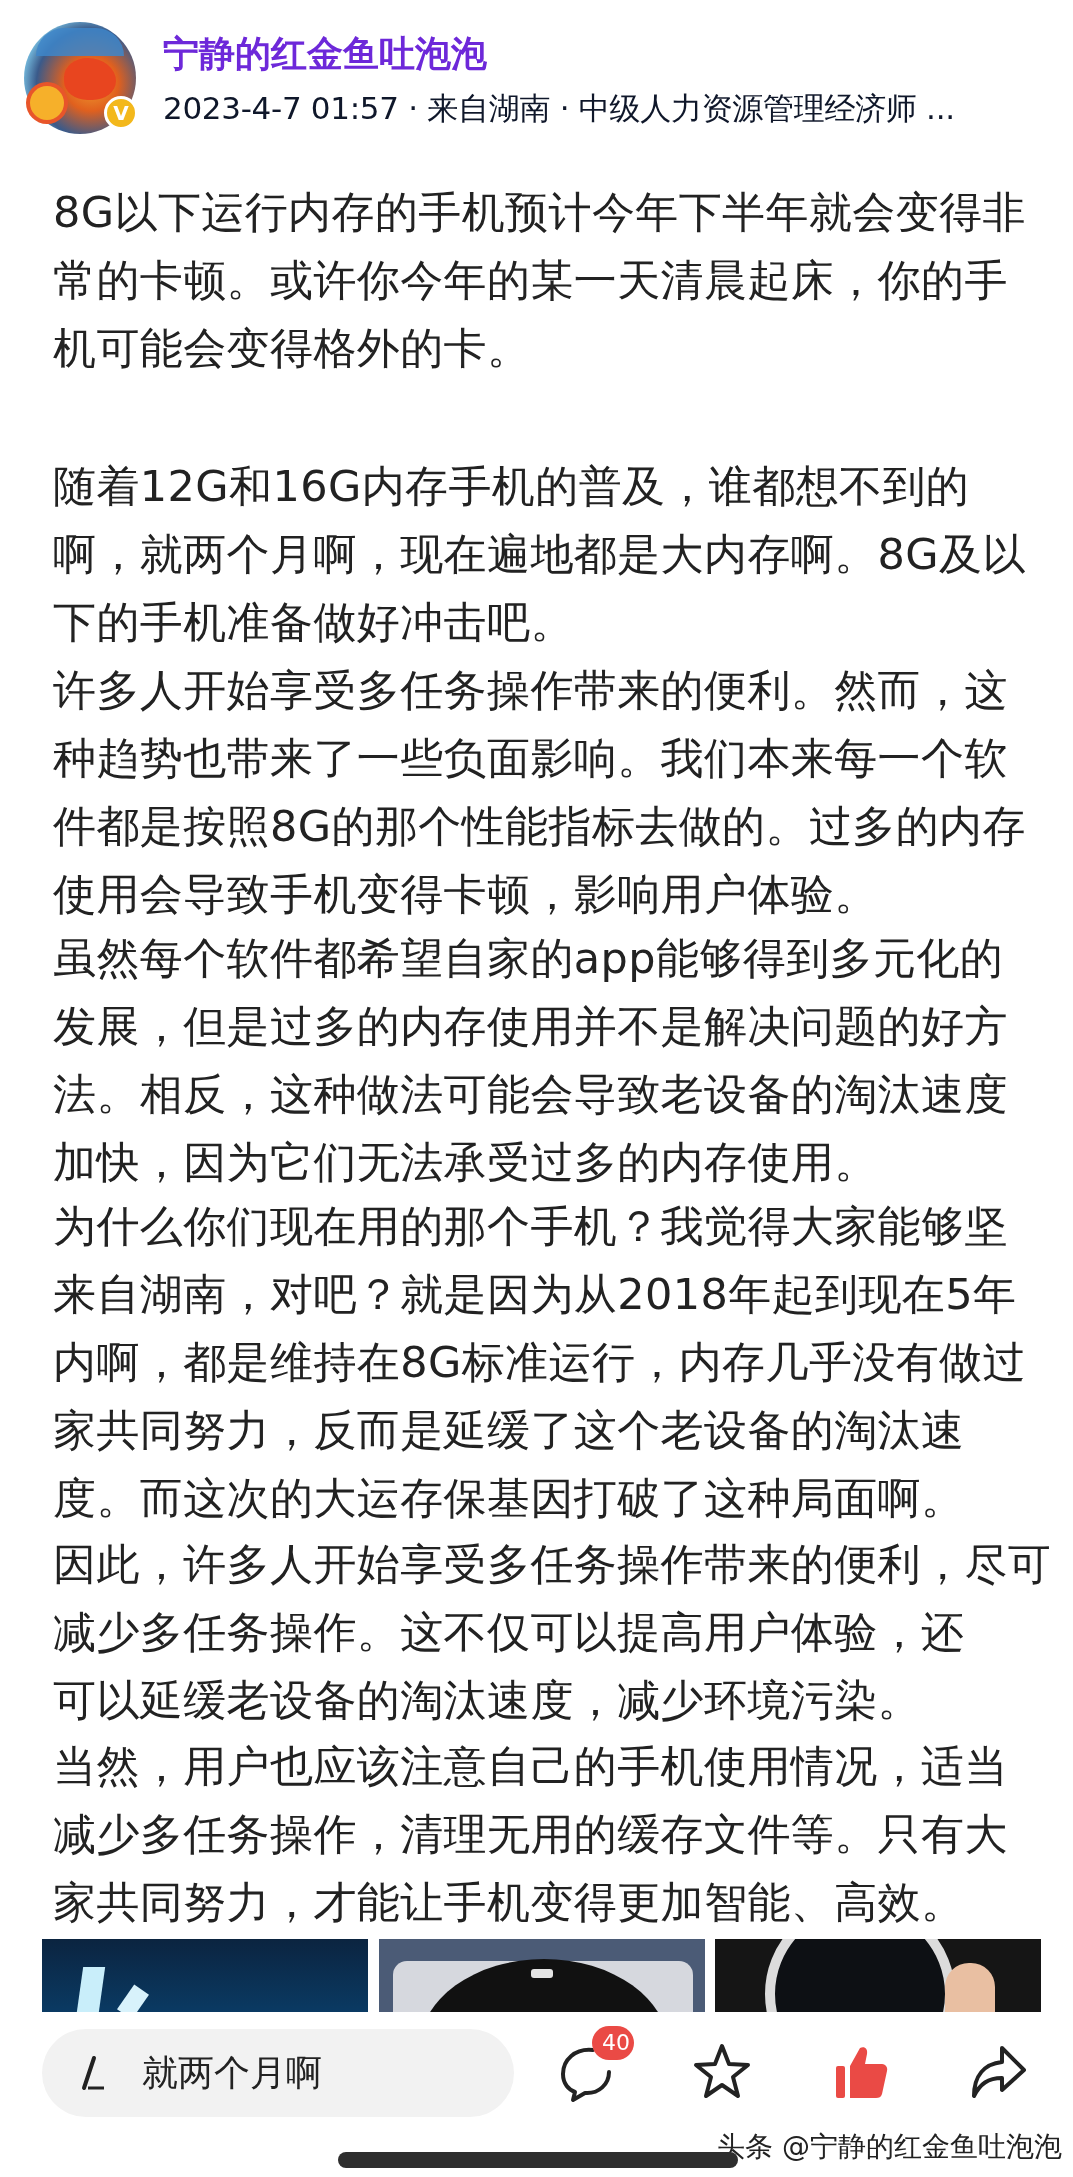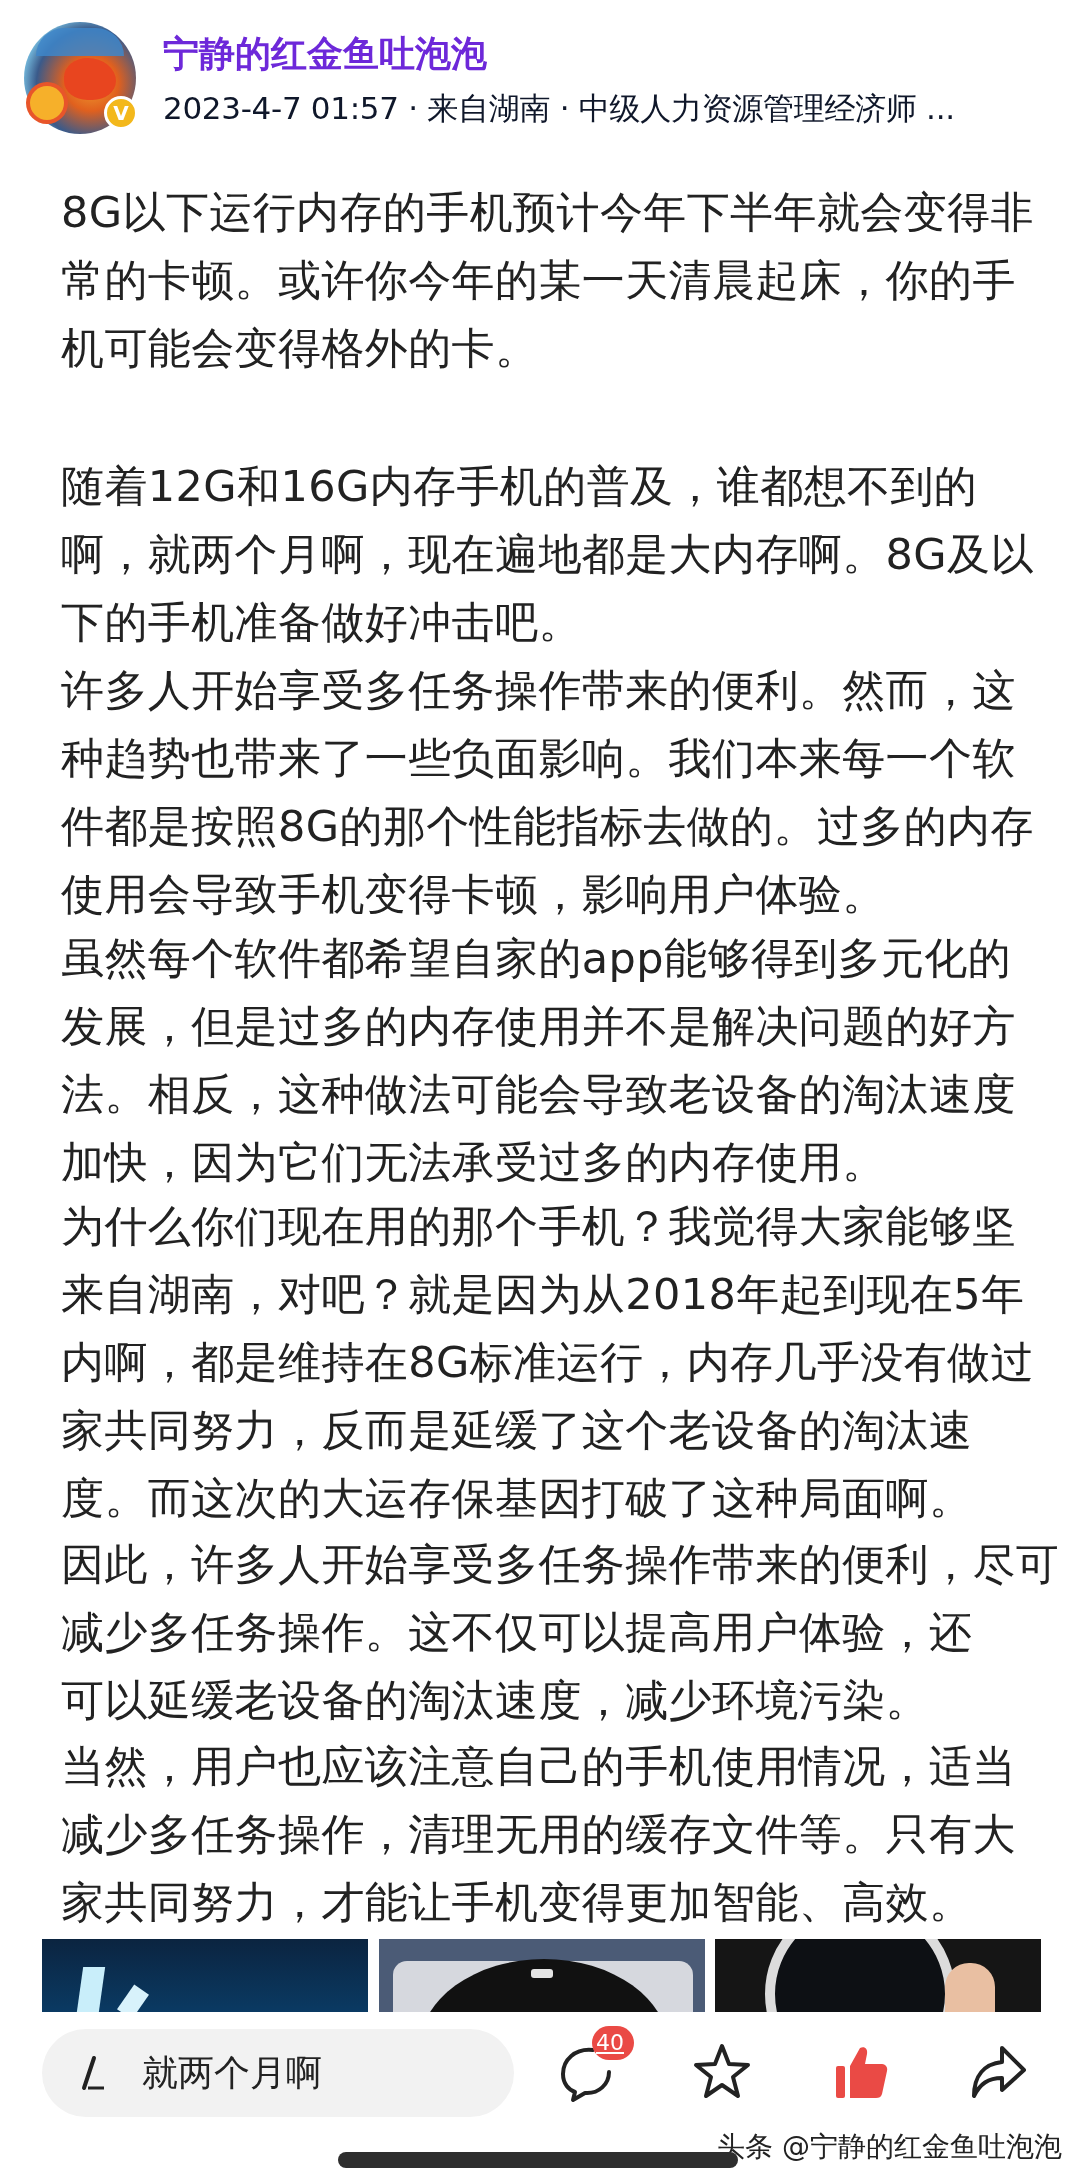--- a/index.html
+++ b/index.html
@@ -17,21 +17,21 @@
   .avatar .fish { position:absolute; left:40px; top:36px; width:52px; height:42px; border-radius:50% 60% 50% 50%;
             background:#e8451f; }
   .vbadge { position:absolute; left:104px; top:96px; width:34px; height:34px; border-radius:50%;
             background:#f3b81c; border:3px solid #fff; box-sizing:border-box;
             color:#fff; font-weight:bold; font-size:20px; line-height:28px; text-align:center; }
   .name { position:absolute; left:163px; top:30px; font-size:36px; font-weight:bold; color:#6d28d9; white-space:nowrap; }
   .meta { position:absolute; left:163px; top:88px; font-size:31px; color:#0f172a; white-space:nowrap; letter-spacing:-0.3px; }
 
   
   .content { position:absolute; left:45px; top:0; width:1000px; }
-  .line { position:absolute; left:16px; font-size:43px; line-height:68px; height:68px; white-space:nowrap; color:#222;
+  .line { position:absolute; left:8px; font-size:43px; line-height:68px; height:68px; white-space:nowrap; color:#222;
           letter-spacing:0.4px; }
 
   
   .img { position:absolute; top:1939px; height:73px; overflow:hidden; }
   .img1 { left:42px; width:326px; background:linear-gradient(180deg,#0b2440 0%,#0a3a63 100%); }
   .img1 .shape { position:absolute; left:38px; top:28px; width:22px; height:45px; background:#c9eefa; transform:skewX(-8deg); }
   .img1 .shape2 { position:absolute; left:82px; top:48px; width:18px; height:30px; background:#d8f2fb; transform:rotate(35deg); }
   .img2 { left:379px; width:326px; background:#4b5b76; }
   .img2 .plate { position:absolute; left:14px; top:22px; width:300px; height:70px; border-radius:14px; background:#d6d8de; }
   .img2 .lens { position:absolute; left:40px; top:20px; width:250px; height:180px; border-radius:50%; background:#111; }
@@ -41,21 +41,21 @@
   .img3 .finger { position:absolute; left:230px; top:24px; width:50px; height:80px; border-radius:24px 24px 0 0; background:#e9bfa2; }
 
   
   .comment-box { position:absolute; left:42px; top:2029px; width:472px; height:88px; border-radius:44px; background:#f2f2f2; }
   .pen-icon { position:absolute; left:38px; top:26px; width:26px; height:36px; }
   .comment-label { position:absolute; left:100px; top:20px; font-size:36px; color:#222; white-space:nowrap; }
 
   .act { position:absolute; top:2040px; width:64px; height:64px; }
   .act svg { width:64px; height:64px; }
   .badge { position:absolute; left:592px; top:2026px; min-width:42px; height:34px; padding:0 4px; box-sizing:border-box;
-           border-radius:17px; background:#ea4a45; color:#fff; font-size:22px; line-height:34px; text-align:left;text-decoration:underline; }
+           border-radius:17px; background:#ea4a45; color:#fff; font-size:22px; line-height:34px; text-align:right; }
 
   .watermark { position:absolute; left:717px; top:2128px; font-size:28px; color:#222; white-space:nowrap;
                text-shadow:0 0 2px #fff, 0 0 2px #fff; }
   .home-bar { position:absolute; left:338px; top:2152px; width:400px; height:16px; border-radius:8px; background:#2e2e2e; }
 </style>
 </head>
 <body>
 
 <div class="avatar">
   <div class="ring-text"></div>

